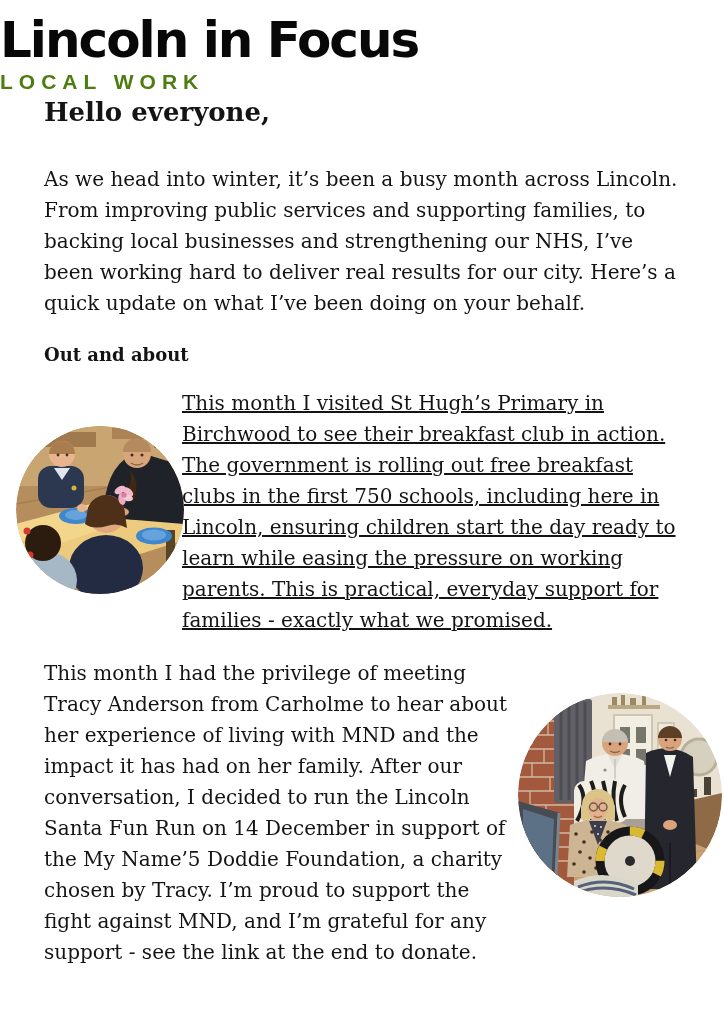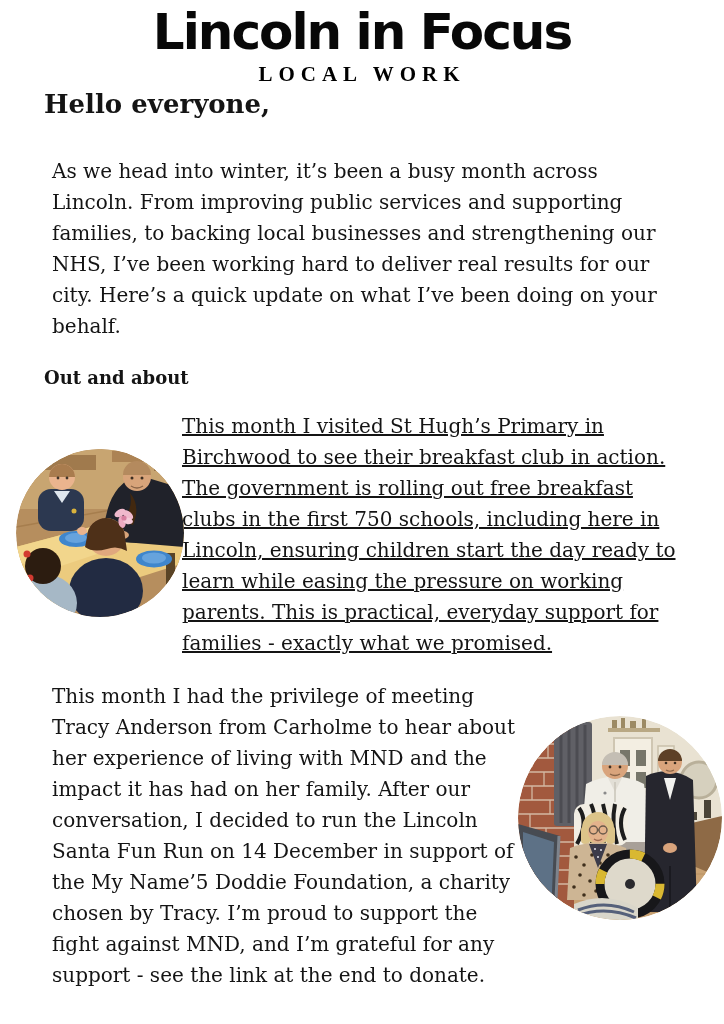--- a/index.html
+++ b/index.html
@@ -5,42 +5,42 @@
   html,body { margin:0; padding:0; background:#ffffff; }
   .page {
     position:relative;
     width:724px; height:1024px;
     background:#ffffff;
     overflow:hidden;
     font-family:"DejaVu Serif", serif;
     color:#141414;
   }
   
-  .masthead { text-align:center; padding-top:4px; }
+  .masthead { text-align:left; padding-top:12px; }
   .masthead h1 {
     margin:0;
     font-family:"DejaVu Sans", sans-serif;
     font-weight:bold;
     font-size:50px;
     line-height:56px;
     letter-spacing:-2px;
     color:#080808;
   }
   .masthead .subtitle {
     margin-top:1px;
-    font-family:Liberation Serif, serif;
+    font-family:Liberation Sans, sans-serif;
     font-weight:bold;
     font-size:21px;
     line-height:26px;
     letter-spacing:6px;
-    color:#000000;
+    color:#4d7c0f;
   }
   
   .copy { padding:0 46px 0 44px; }
-  .para { margin:8px; font-size:20px; line-height:31px; }
+  .para { margin:0; font-size:20px; line-height:31px; }
   .greeting {
     margin:3px 0 0 0;
     font-size:26px; line-height:28px;
     font-weight:bold;
   }
   .intro { margin-top:38px; }
   .section-heading {
     margin:20px 0 0 0;
     font-size:18px; line-height:31px;
     font-weight:bold;

